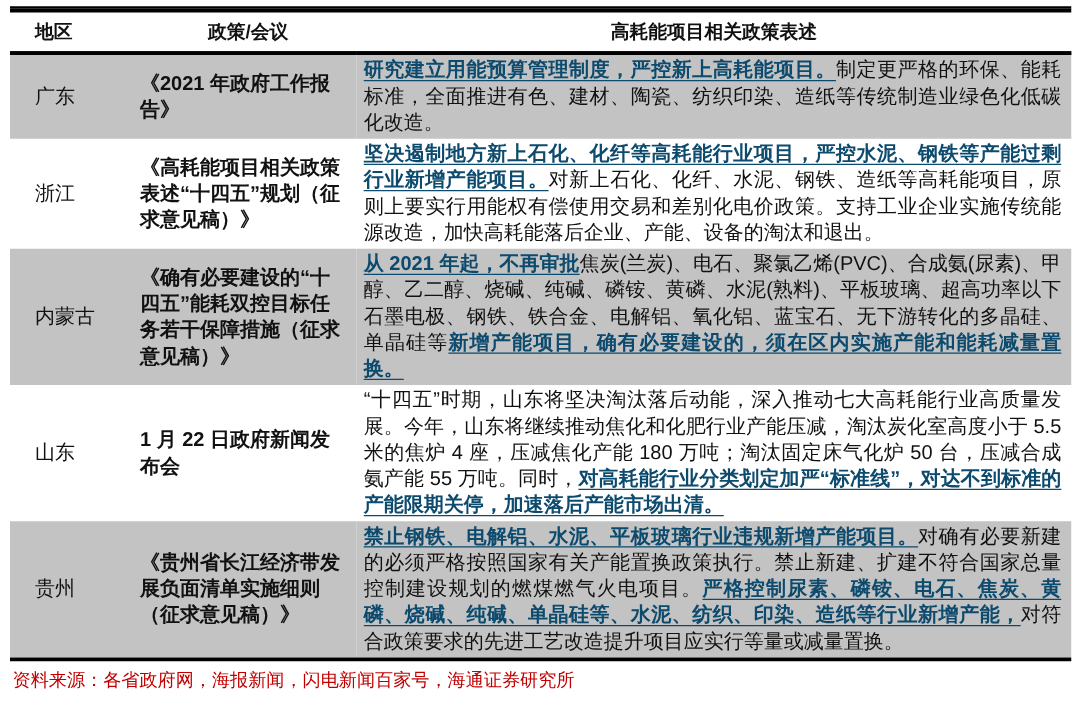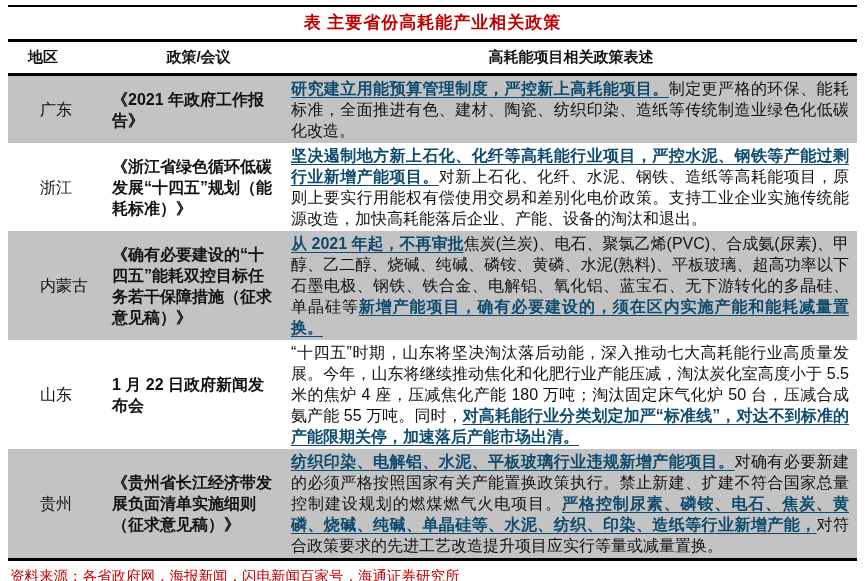--- a/index.html
+++ b/index.html
@@ -15,35 +15,34 @@
   col.c-region { width:92px; }
   col.c-policy { width:185px; }
   thead th { font-size:15px; font-weight:bold; color:#111; padding:6px 0;
     border-bottom:3px solid #000; text-align:left; vertical-align:middle; }
   th.h-region { padding-left:20px; }
   th.h-policy { padding-left:12px;text-align:center; }
   th.h-statement { text-align:center; }
   tbody tr.gray { background:#c3c3c3; }
   tbody td { font-size:16px; line-height:21px; color:#111; vertical-align:middle;
     padding:2px 0; }
-  td.cell-region { padding-left:32px; }
+  td.cell-region { padding-left:20px; }
   td.cell-policy { padding-left:12px; padding-right:10px;font-weight:bold; }
   td.cell-statement { padding-left:6px; padding-right:8px; text-align:justify; }
   .run { }
   .run.red { color:#0c4a6e; font-weight:bold; text-decoration:underline;
     text-underline-offset:3px; }
   .run.black { color:#111; }
   .source-note { font-size:14.5px; color:#c00000; padding:6px 2px 0 2px; }
 </style>
 </head>
 <body>
 
 <div class="page">
   <div class="rule rule-top"></div>
-  <div class="table-title">表 主要省份高耗能产业相关政策</div>
   <div class="rule rule-heavy"></div>
 
   <table class="policy-table">
     <colgroup>
         <col class="c-region">
         <col class="c-policy">
         <col class="c-statement">
       </colgroup>
     <thead>
       <tr>
@@ -53,36 +52,36 @@
       </tr>
     </thead>
     <tbody>
       <tr class="gray">
         <td class="cell-region">广东</td>
         <td class="cell-policy">《2021 年政府工作报告》</td>
         <td class="cell-statement"><span class="run red">研究建立用能预算管理制度，严控新上高耗能项目。</span><span class="run black">制定更严格的环保、能耗标准，全面推进有色、建材、陶瓷、纺织印染、造纸等传统制造业绿色化低碳化改造。</span></td>
       </tr>
       <tr>
         <td class="cell-region">浙江</td>
-        <td class="cell-policy">《浙江省绿色循环低碳发展“十四五”规划（能耗标准）》</td>
+        <td class="cell-policy">《高耗能项目相关政策表述“十四五”规划（征求意见稿）》</td>
         <td class="cell-statement"><span class="run red">坚决遏制地方新上石化、化纤等高耗能行业项目，严控水泥、钢铁等产能过剩行业新增产能项目。</span><span class="run black">对新上石化、化纤、水泥、钢铁、造纸等高耗能项目，原则上要实行用能权有偿使用交易和差别化电价政策。支持工业企业实施传统能源改造，加快高耗能落后企业、产能、设备的淘汰和退出。</span></td>
       </tr>
       <tr class="gray">
         <td class="cell-region">内蒙古</td>
         <td class="cell-policy">《确有必要建设的“十四五”能耗双控目标任务若干保障措施（征求意见稿）》</td>
         <td class="cell-statement"><span class="run red">从 2021 年起，不再审批</span><span class="run black">焦炭(兰炭)、电石、聚氯乙烯(PVC)、合成氨(尿素)、甲醇、乙二醇、烧碱、纯碱、磷铵、黄磷、水泥(熟料)、平板玻璃、超高功率以下石墨电极、钢铁、铁合金、电解铝、氧化铝、蓝宝石、无下游转化的多晶硅、单晶硅等</span><span class="run red">新增产能项目，确有必要建设的，须在区内实施产能和能耗减量置换。</span></td>
       </tr>
       <tr>
         <td class="cell-region">山东</td>
         <td class="cell-policy">1 月 22 日政府新闻发布会</td>
         <td class="cell-statement"><span class="run black">“十四五”时期，山东将坚决淘汰落后动能，深入推动七大高耗能行业高质量发展。今年，山东将继续推动焦化和化肥行业产能压减，淘汰炭化室高度小于 5.5 米的焦炉 4 座，压减焦化产能 180 万吨；淘汰固定床气化炉 50 台，压减合成氨产能 55 万吨。同时，</span><span class="run red">对高耗能行业分类划定加严“标准线”，对达不到标准的产能限期关停，加速落后产能市场出清。</span></td>
       </tr>
       <tr class="gray">
         <td class="cell-region">贵州</td>
         <td class="cell-policy">《贵州省长江经济带发展负面清单实施细则（征求意见稿）》</td>
-        <td class="cell-statement"><span class="run red">纺织印染、电解铝、水泥、平板玻璃行业违规新增产能项目。</span><span class="run black">对确有必要新建的必须严格按照国家有关产能置换政策执行。禁止新建、扩建不符合国家总量控制建设规划的燃煤燃气火电项目。</span><span class="run red">严格控制尿素、磷铵、电石、焦炭、黄磷、烧碱、纯碱、单晶硅等、水泥、纺织、印染、造纸等行业新增产能，</span><span class="run black">对符合政策要求的先进工艺改造提升项目应实行等量或减量置换。</span></td>
+        <td class="cell-statement"><span class="run red">禁止钢铁、电解铝、水泥、平板玻璃行业违规新增产能项目。</span><span class="run black">对确有必要新建的必须严格按照国家有关产能置换政策执行。禁止新建、扩建不符合国家总量控制建设规划的燃煤燃气火电项目。</span><span class="run red">严格控制尿素、磷铵、电石、焦炭、黄磷、烧碱、纯碱、单晶硅等、水泥、纺织、印染、造纸等行业新增产能，</span><span class="run black">对符合政策要求的先进工艺改造提升项目应实行等量或减量置换。</span></td>
       </tr>
     </tbody>
   </table>
 
   <div class="rule rule-heavy"></div>
   <div class="source-note">资料来源：各省政府网，海报新闻，闪电新闻百家号，海通证券研究所</div>
 </div>
 
 </body></html>

